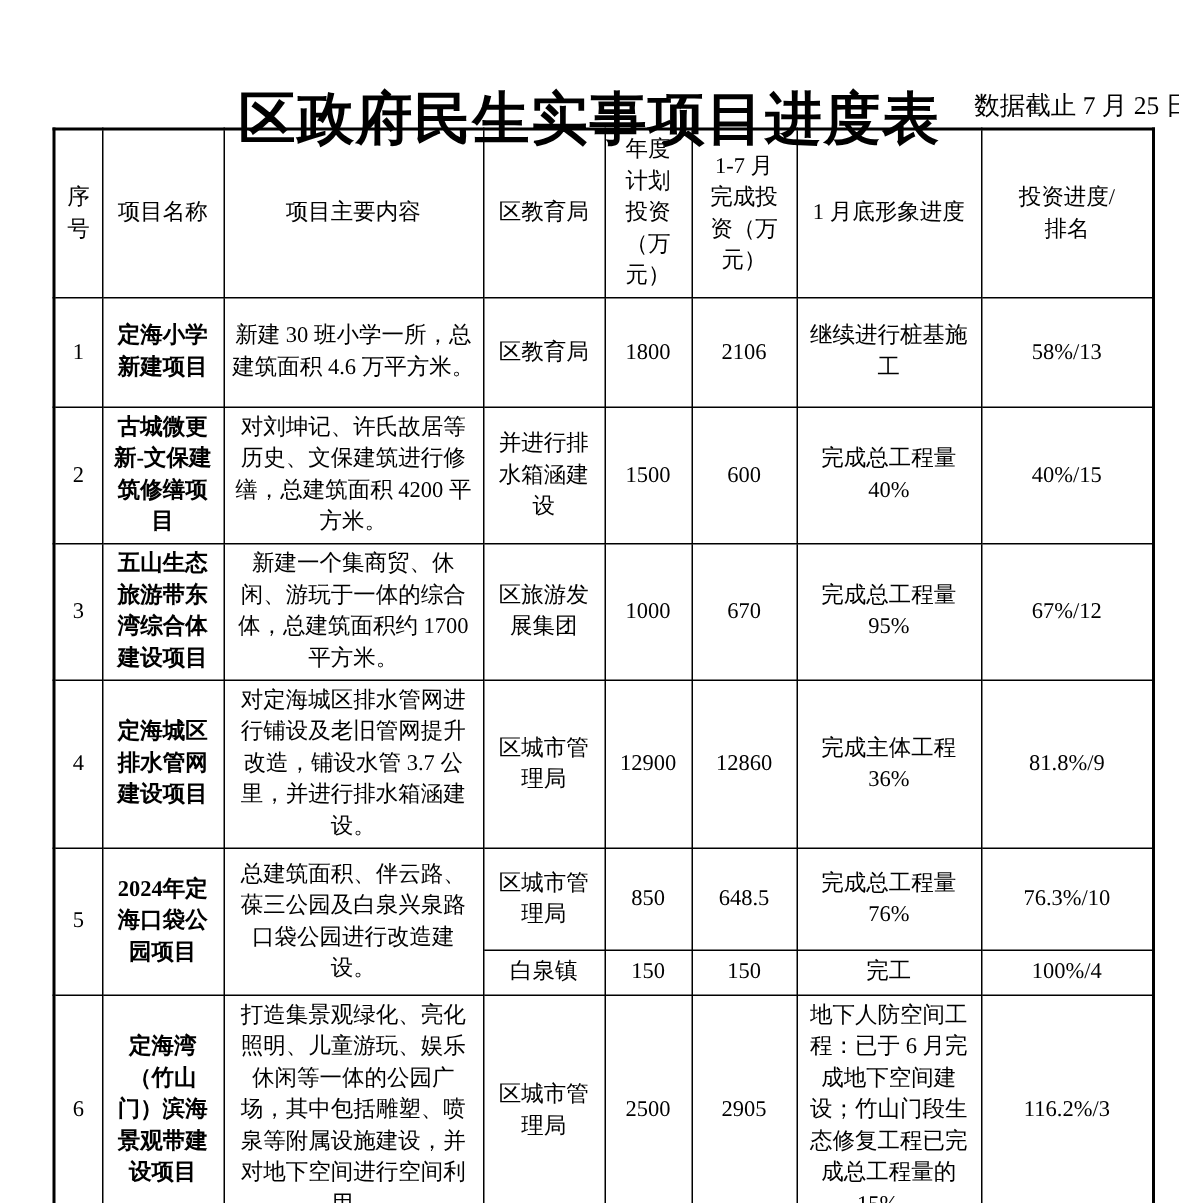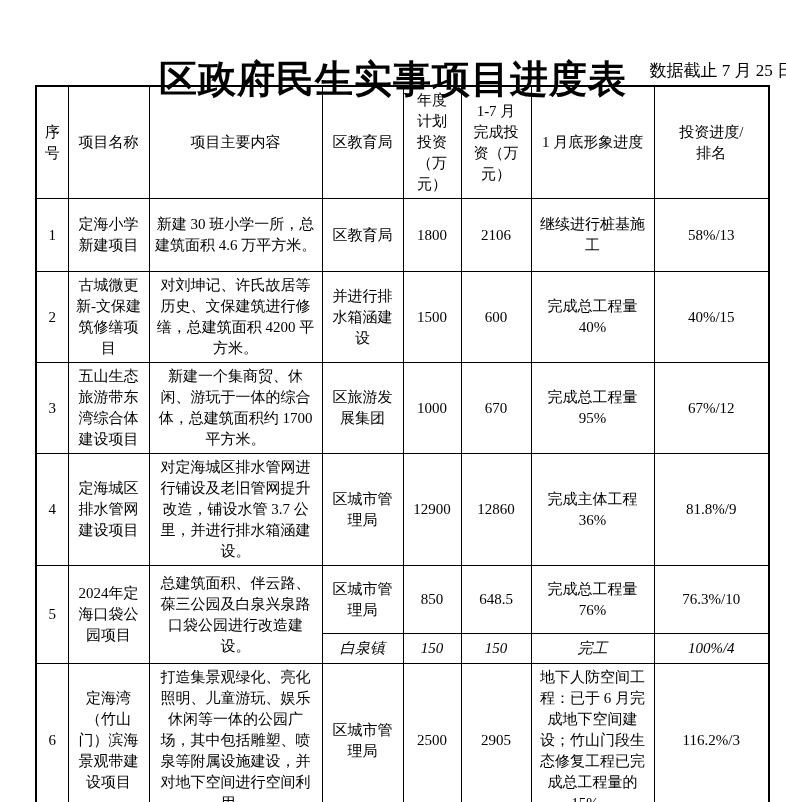--- a/index.html
+++ b/index.html
@@ -47,29 +47,29 @@
     border: 1px solid #000;
     vertical-align: middle;
     text-align: center;
     padding: 3px 4px;
     overflow: hidden;
   }
   table.progress th {
     font-weight: normal;
     white-space: pre-line;
   }
-  td.cell-project-name { text-align: left; padding-left: 9px; padding-right: 4px; }
+  td.cell-project-name { text-align: left; padding-left: 9px; padding-right: 4px; font-weight: bold; }
   td.cell-content { text-align: left; padding-left: 7px; padding-right: 5px; }
   tr.rh  { height: 100px; }
   tr.r1  { height: 73px; }
   tr.r2  { height: 87px; }
   tr.r3  { height: 88px; }
   tr.r4  { height: 102px; }
   tr.r5a { height: 68px; }
-  tr.r5b { height: 30px; font-style: italic; }
+  tr.r5b { height: 30px; }
   tr.r6  { height: 148px; }
 </style>
 </head>
 <body>
 
 <div class="page">
 
   <div class="doc-title">区政府民生实事项目进度表</div>
   <div class="doc-subtitle">数据截止 7 月 25 日</div>
 

